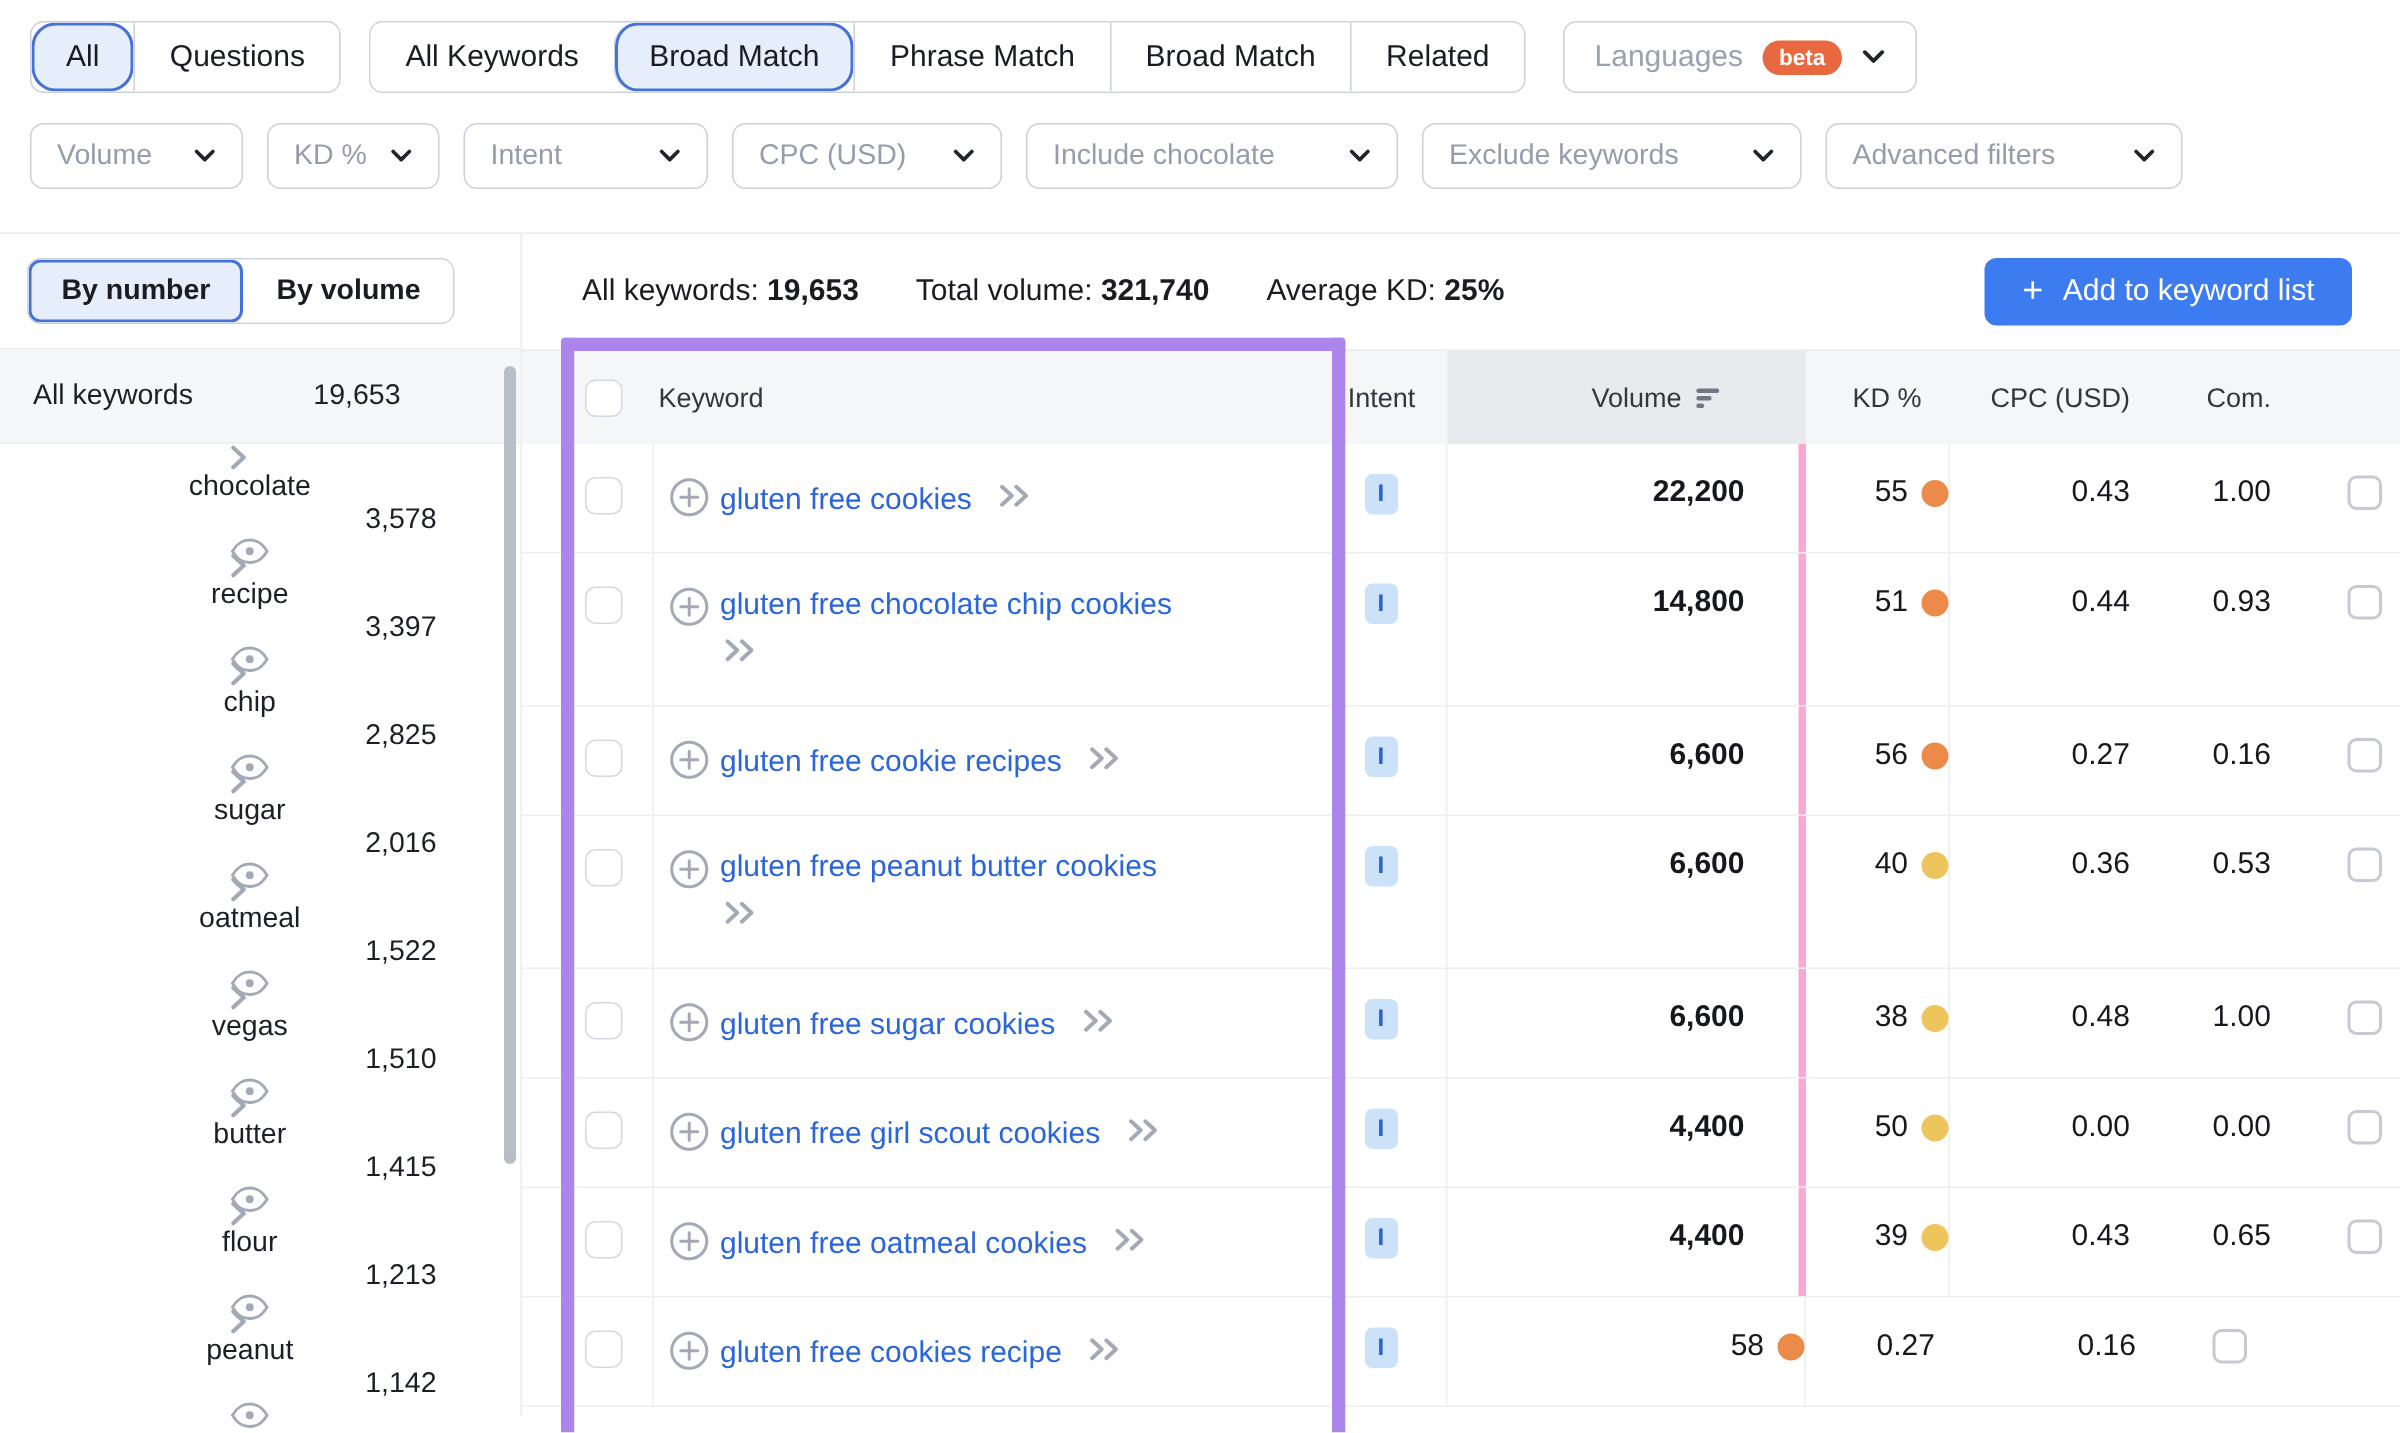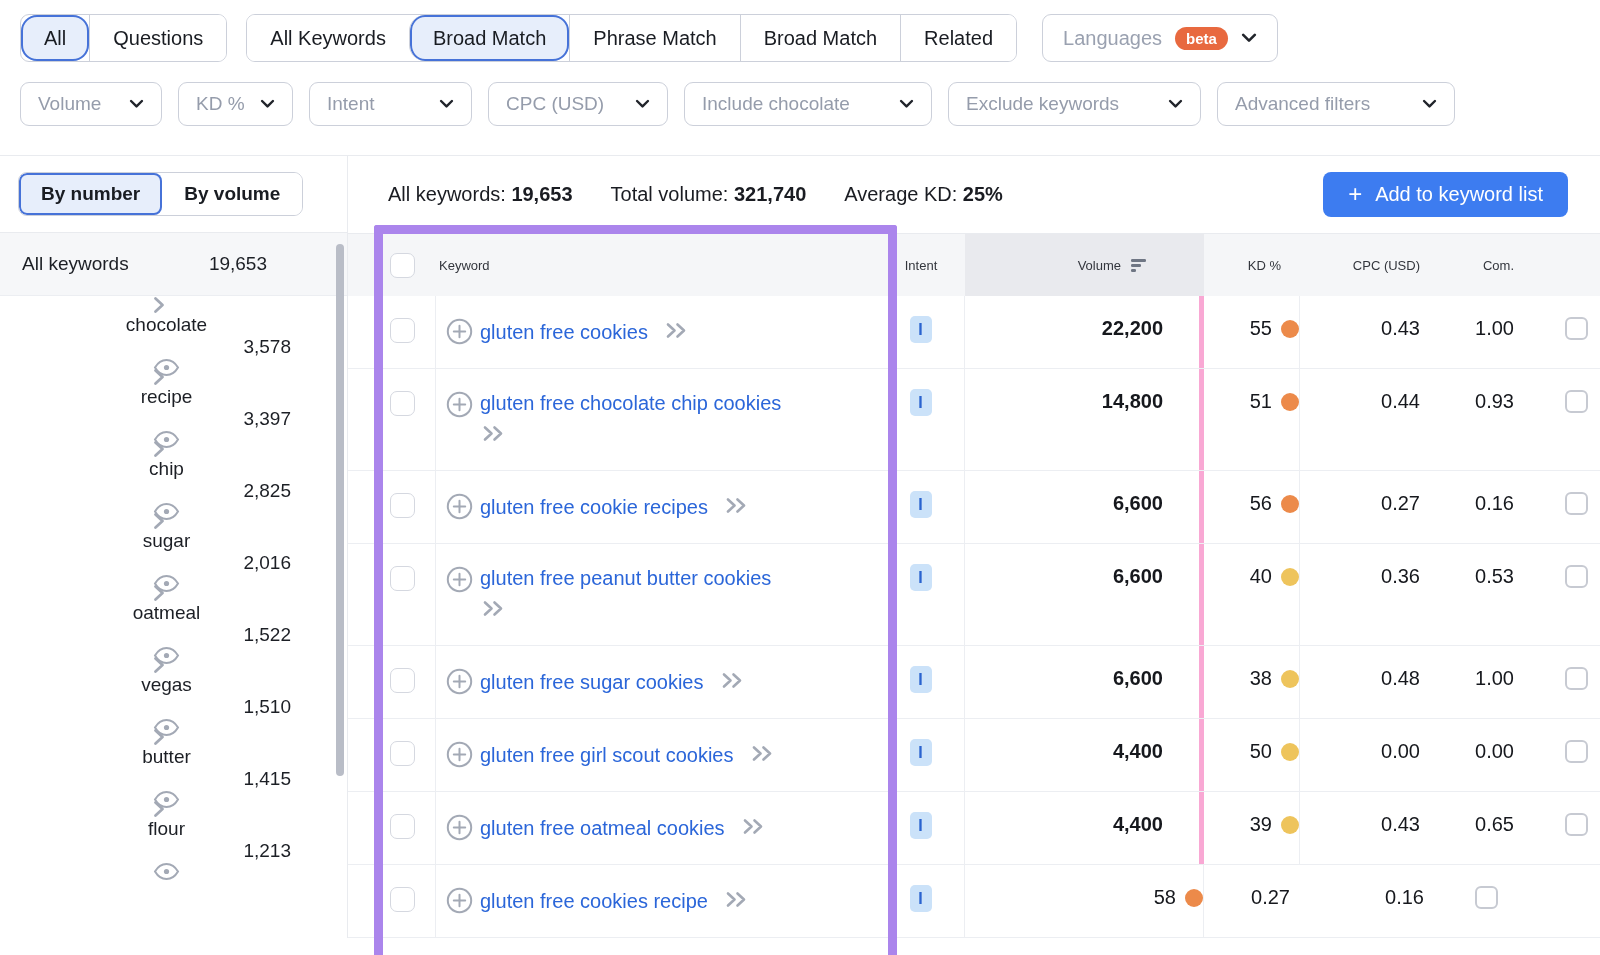--- a/index.html
+++ b/index.html
@@ -45,21 +45,21 @@
 
   
   .stats-row { height:77px; display:flex; align-items:center; padding:0 32px 0 40px; }
   .stat { font-size:20px; color:#1a1c22; margin-right:38px; white-space:nowrap; }
   .stat b { font-weight:bold; }
   .add-btn { margin-left:auto; background:#3d7cf0; color:#fff; border:none; border-radius:8px; height:45px; padding:0 25px; font-size:20px; display:inline-flex; align-items:center; gap:13px; cursor:pointer; font-family:inherit; }
   .add-btn .plus { font-size:24px; font-weight:normal; line-height:1; margin-top:-2px; }
 
   
   .grid-cols { display:grid; grid-template-columns:88px 441px 88px 239px 96px 130px 90px 1fr; }
-  .thead { height:63px; background:#f5f6f8; border-top:1px solid #e9ebef; font-size:13px; color:#33363d; }
+  .thead { height:63px; background:#f5f6f8; border-top:1px solid #e9ebef; font-size:18px; color:#33363d; }
   .thead > div { display:flex; align-items:center; }
   .th-check { padding-left:42px; }
   .th-keyword { padding-left:3px; }
   .th-intent { justify-content:center; }
   .th-volume { justify-content:flex-end; padding-right:56px; background:#e9eaee; gap:9px; }
   .th-kd { justify-content:flex-end; padding-right:19px; }
   .th-cpc { justify-content:flex-end; padding-right:10px; }
   .th-com { justify-content:flex-end; padding-right:6px; }
 
   .krow { border-bottom:1px solid #eceef2; min-height:73px; font-size:20px; }
@@ -261,20 +261,31 @@
               <path d="M2.5 2.5 L9.5 9 L2.5 15.5" stroke="#a3a9b5" stroke-width="2.8" fill="none" stroke-linecap="round" stroke-linejoin="round"></path>
             </svg>
     <span class="name">flour</span>
     <span class="cnt">1,213</span>
     <svg class="eye" width="27" height="19" viewBox="0 0 27 19">
               <path d="M2 9.5 C5.5 3.5 9 2 13.5 2 C18 2 21.5 3.5 25 9.5 C21.5 15.5 18 17 13.5 17 C9 17 5.5 15.5 2 9.5 Z" fill="none" stroke="#a3a9b5" stroke-width="2"></path>
               <circle cx="13.5" cy="9.5" r="2.6" fill="#a3a9b5"></circle>
             </svg>
   </div>
 
+  <div class="side-item">
+    <svg class="chev-right" width="12" height="18" viewBox="0 0 12 18">
+              <path d="M2.5 2.5 L9.5 9 L2.5 15.5" stroke="#a3a9b5" stroke-width="2.8" fill="none" stroke-linecap="round" stroke-linejoin="round"></path>
+            </svg>
+    <span class="name">peanut</span>
+    <span class="cnt">1,142</span>
+    <svg class="eye" width="27" height="19" viewBox="0 0 27 19">
+              <path d="M2 9.5 C5.5 3.5 9 2 13.5 2 C18 2 21.5 3.5 25 9.5 C21.5 15.5 18 17 13.5 17 C9 17 5.5 15.5 2 9.5 Z" fill="none" stroke="#a3a9b5" stroke-width="2"></path>
+              <circle cx="13.5" cy="9.5" r="2.6" fill="#a3a9b5"></circle>
+            </svg>
+  </div>
 </div>
       <div class="scroll-thumb"></div>
     </aside>
 
     <main>
       <div class="stats-row">
         <span class="stat"><span>All keywords:</span> <b>19,653</b></span>
         <span class="stat"><span>Total volume:</span> <b>321,740</b></span>
         <span class="stat"><span>Average KD:</span> <b>25%</b></span>
         <button class="add-btn">

